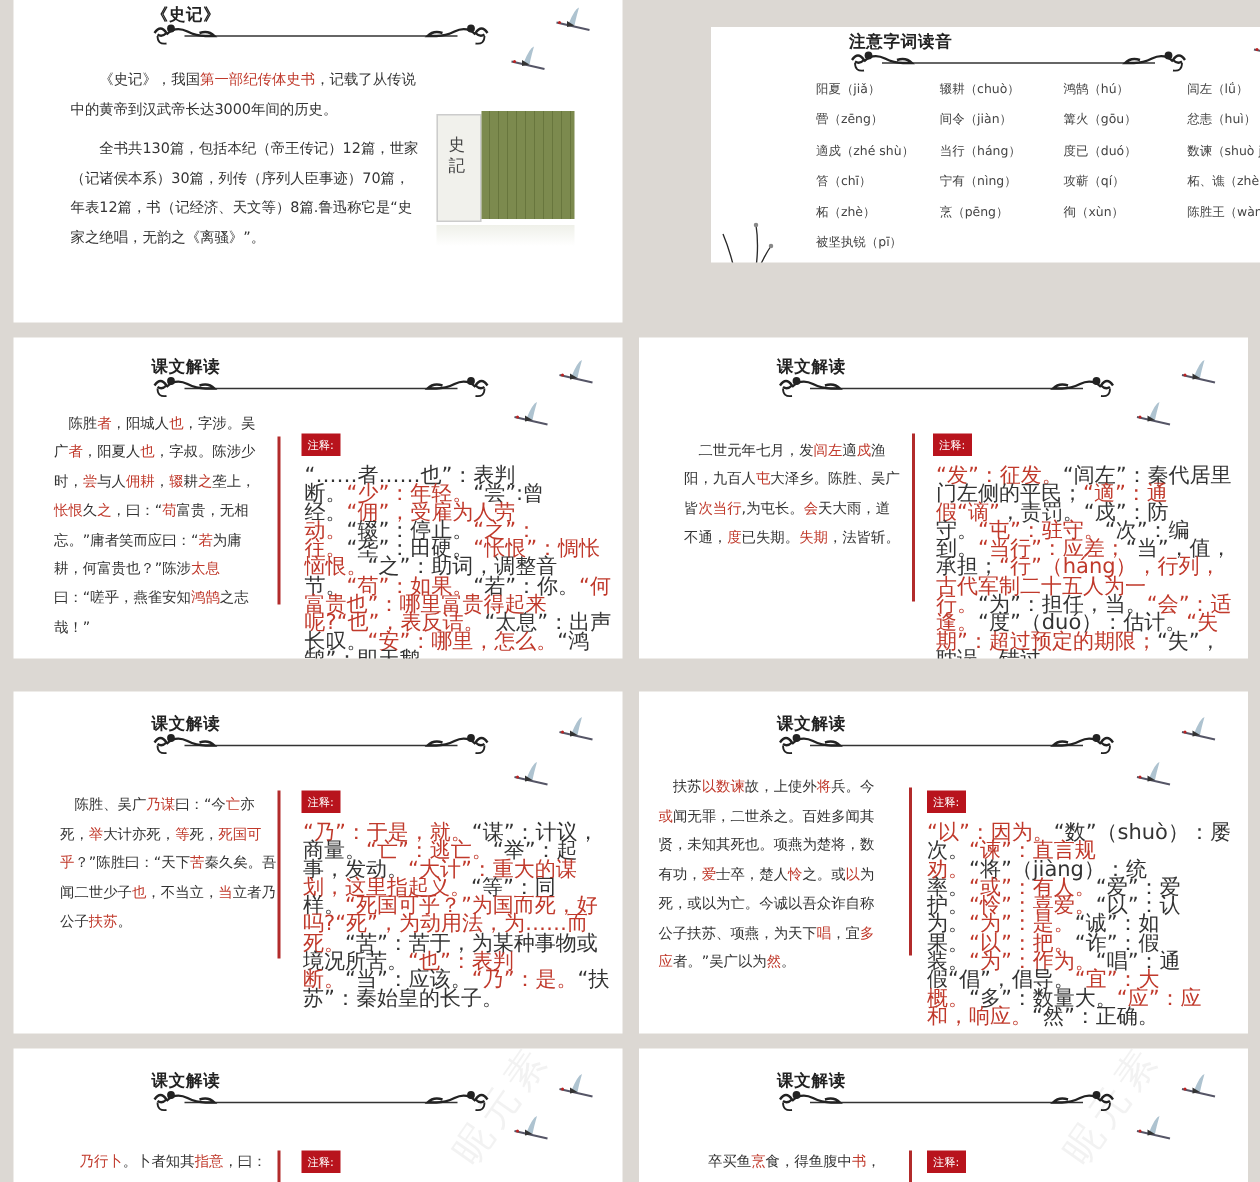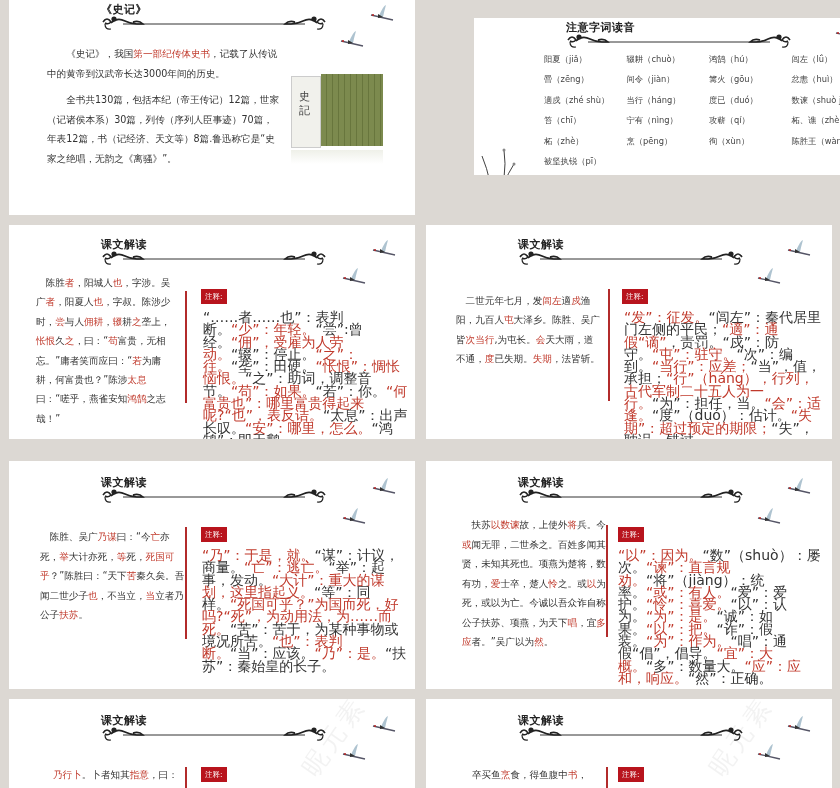--- a/index.html
+++ b/index.html
@@ -227,21 +227,21 @@
     <svg class="ornament">
         <use href="#orn"></use>
       </svg>
   </div>
   <svg class="crane" style="left:360px;top:16px">
       <use href="#crane"></use>
     </svg>
   <svg class="crane" style="left:330px;top:46px">
       <use href="#crane"></use>
     </svg>
-  <div class="body-text" style="left:36px;top:54px;width:148px;line-height:19.5px">
+  <div class="body-text" style="left:13px;top:54px;width:148px;line-height:19.5px">
     <span>　扶苏</span><span class="red">以数谏</span><span>故，上使外</span><span class="red">将</span><span>兵。今</span><span class="red">或</span><span>闻无罪，二世杀之。百姓多闻其贤，未知其死也。项燕为楚将，数有功，</span><span class="red">爱</span><span>士卒，楚人</span><span class="red">怜</span><span>之。或</span><span class="red">以</span><span>为死，或以为亡。今诚以吾众诈自称公子扶苏、项燕，为天下</span><span class="red">唱</span><span>，宜</span><span class="red">多应</span><span>者。”吴广以为</span><span class="red">然</span><span>。</span>
   </div>
   <div class="vline" style="left:180px;top:64px;height:112px"></div>
   <div class="note-badge" style="left:192px;top:66px">注释:</div>
   <div class="note-col" style="left:192px;top:88px;width:210px">
     <span class="red">“以”：因为。</span><span>“数”（shuò）：屡次。</span><span class="red">“谏”：直言规劝。</span><span>“将”（jiàng）：统率。</span><span class="red">“或”：有人。</span><span>“爱”：爱护。</span><span class="red">“怜”：喜爱。</span><span>“以”：认为。</span><span class="red">“为”：是。</span><span>“诚”：如果。</span><span class="red">“以”：把。</span><span>“诈”：假装。</span><span class="red">“为”：作为。</span><span>“唱”：通假“倡”，倡导。</span><span class="red">“宜”：大概。</span><span>“多”：数量大。</span><span class="red">“应”：应和，响应。</span><span>“然”：正确。</span>
   </div>
 </section>
 
 <section class="slide s7">

